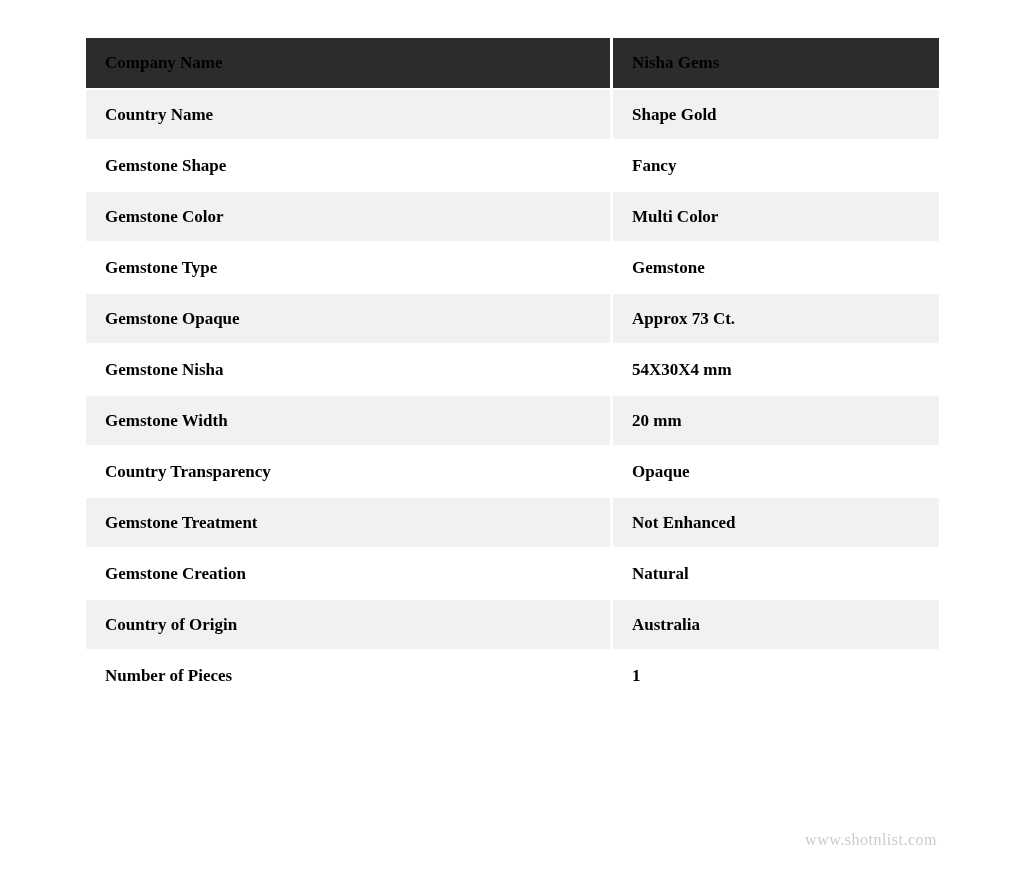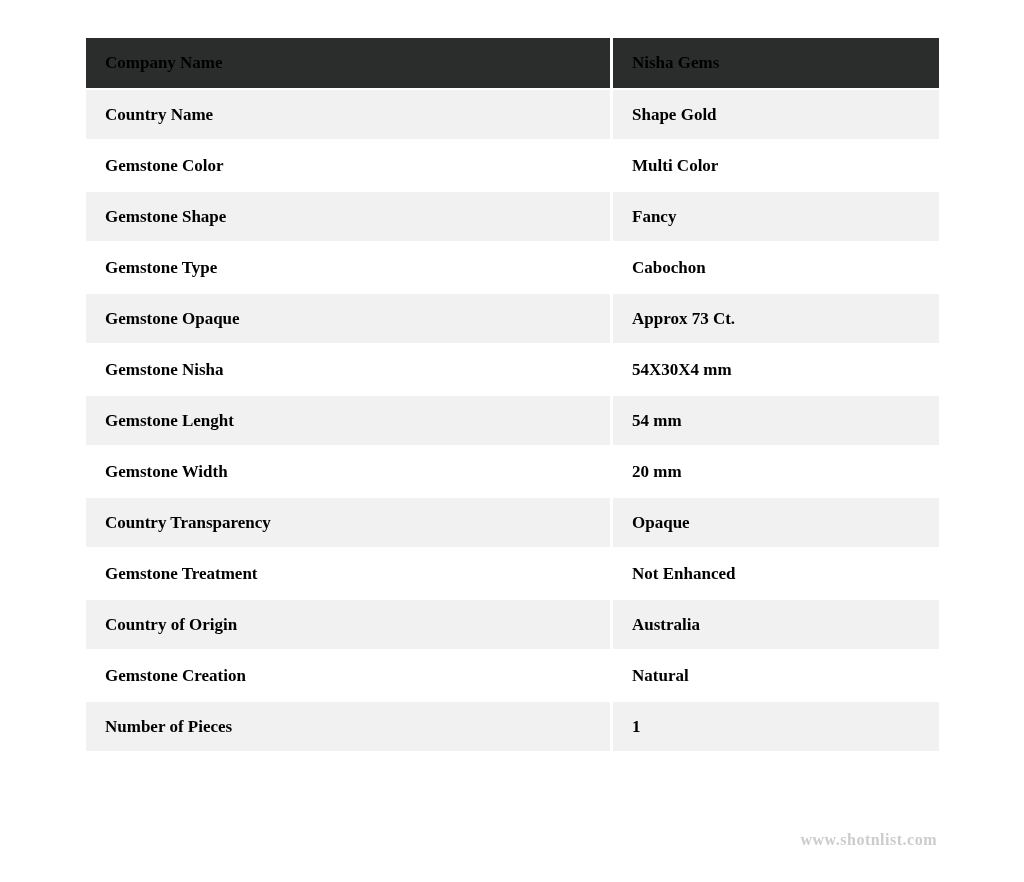--- a/index.html
+++ b/index.html
@@ -43,21 +43,21 @@
   .spec-table thead tr { height: 52px; }
   .spec-table tbody tr { height: 51px; }
   .spec-table thead th { background: var(--header-bg, #2b2d2d); margin-top: 32px; }
   .spec-table tbody tr:nth-child(odd) td { background: var(--row-alt-bg, #f1f1f1); }
   .spec-table tbody tr:nth-child(even) td { background: #ffffff; }
   .watermark {
     position: absolute;
     top: 831px;
     right: 87px;
     font-size: 16px;
-    font-weight: bold;
+    font-weight: normal;
     color: var(--watermark-color, #cccccc);
     letter-spacing: 0.5px;
   }
 </style>
 </head>
 <body>
 
 <div class="page">
 
   <table class="spec-table">
@@ -70,62 +70,58 @@
         <th>Company Name</th>
         <th>Nisha Gems</th>
       </tr>
     </thead>
     <tbody>
       <tr>
         <td>Country Name</td>
         <td>Shape Gold</td>
       </tr>
       <tr>
+        <td>Gemstone Shape</td>
+        <td>Fancy</td>
+      </tr>
+      <tr>
         <td>Gemstone Color</td>
         <td>Multi Color</td>
       </tr>
       <tr>
-        <td>Gemstone Shape</td>
-        <td>Fancy</td>
-      </tr>
-      <tr>
         <td>Gemstone Type</td>
-        <td>Cabochon</td>
+        <td>Gemstone</td>
       </tr>
       <tr>
         <td>Gemstone Opaque</td>
         <td>Approx 73 Ct.</td>
       </tr>
       <tr>
         <td>Gemstone Nisha</td>
         <td>54X30X4 mm</td>
-      </tr>
-      <tr>
-        <td>Gemstone Lenght</td>
-        <td>54 mm</td>
       </tr>
       <tr>
         <td>Gemstone Width</td>
         <td>20 mm</td>
       </tr>
       <tr>
         <td>Country Transparency</td>
         <td>Opaque</td>
       </tr>
       <tr>
         <td>Gemstone Treatment</td>
         <td>Not Enhanced</td>
       </tr>
       <tr>
+        <td>Gemstone Creation</td>
+        <td>Natural</td>
+      </tr>
+      <tr>
         <td>Country of Origin</td>
         <td>Australia</td>
-      </tr>
-      <tr>
-        <td>Gemstone Creation</td>
-        <td>Natural</td>
       </tr>
       <tr>
         <td>Number of Pieces</td>
         <td>1</td>
       </tr>
     </tbody>
   </table>
 
   <div class="watermark">www.shotnlist.com</div>
 

